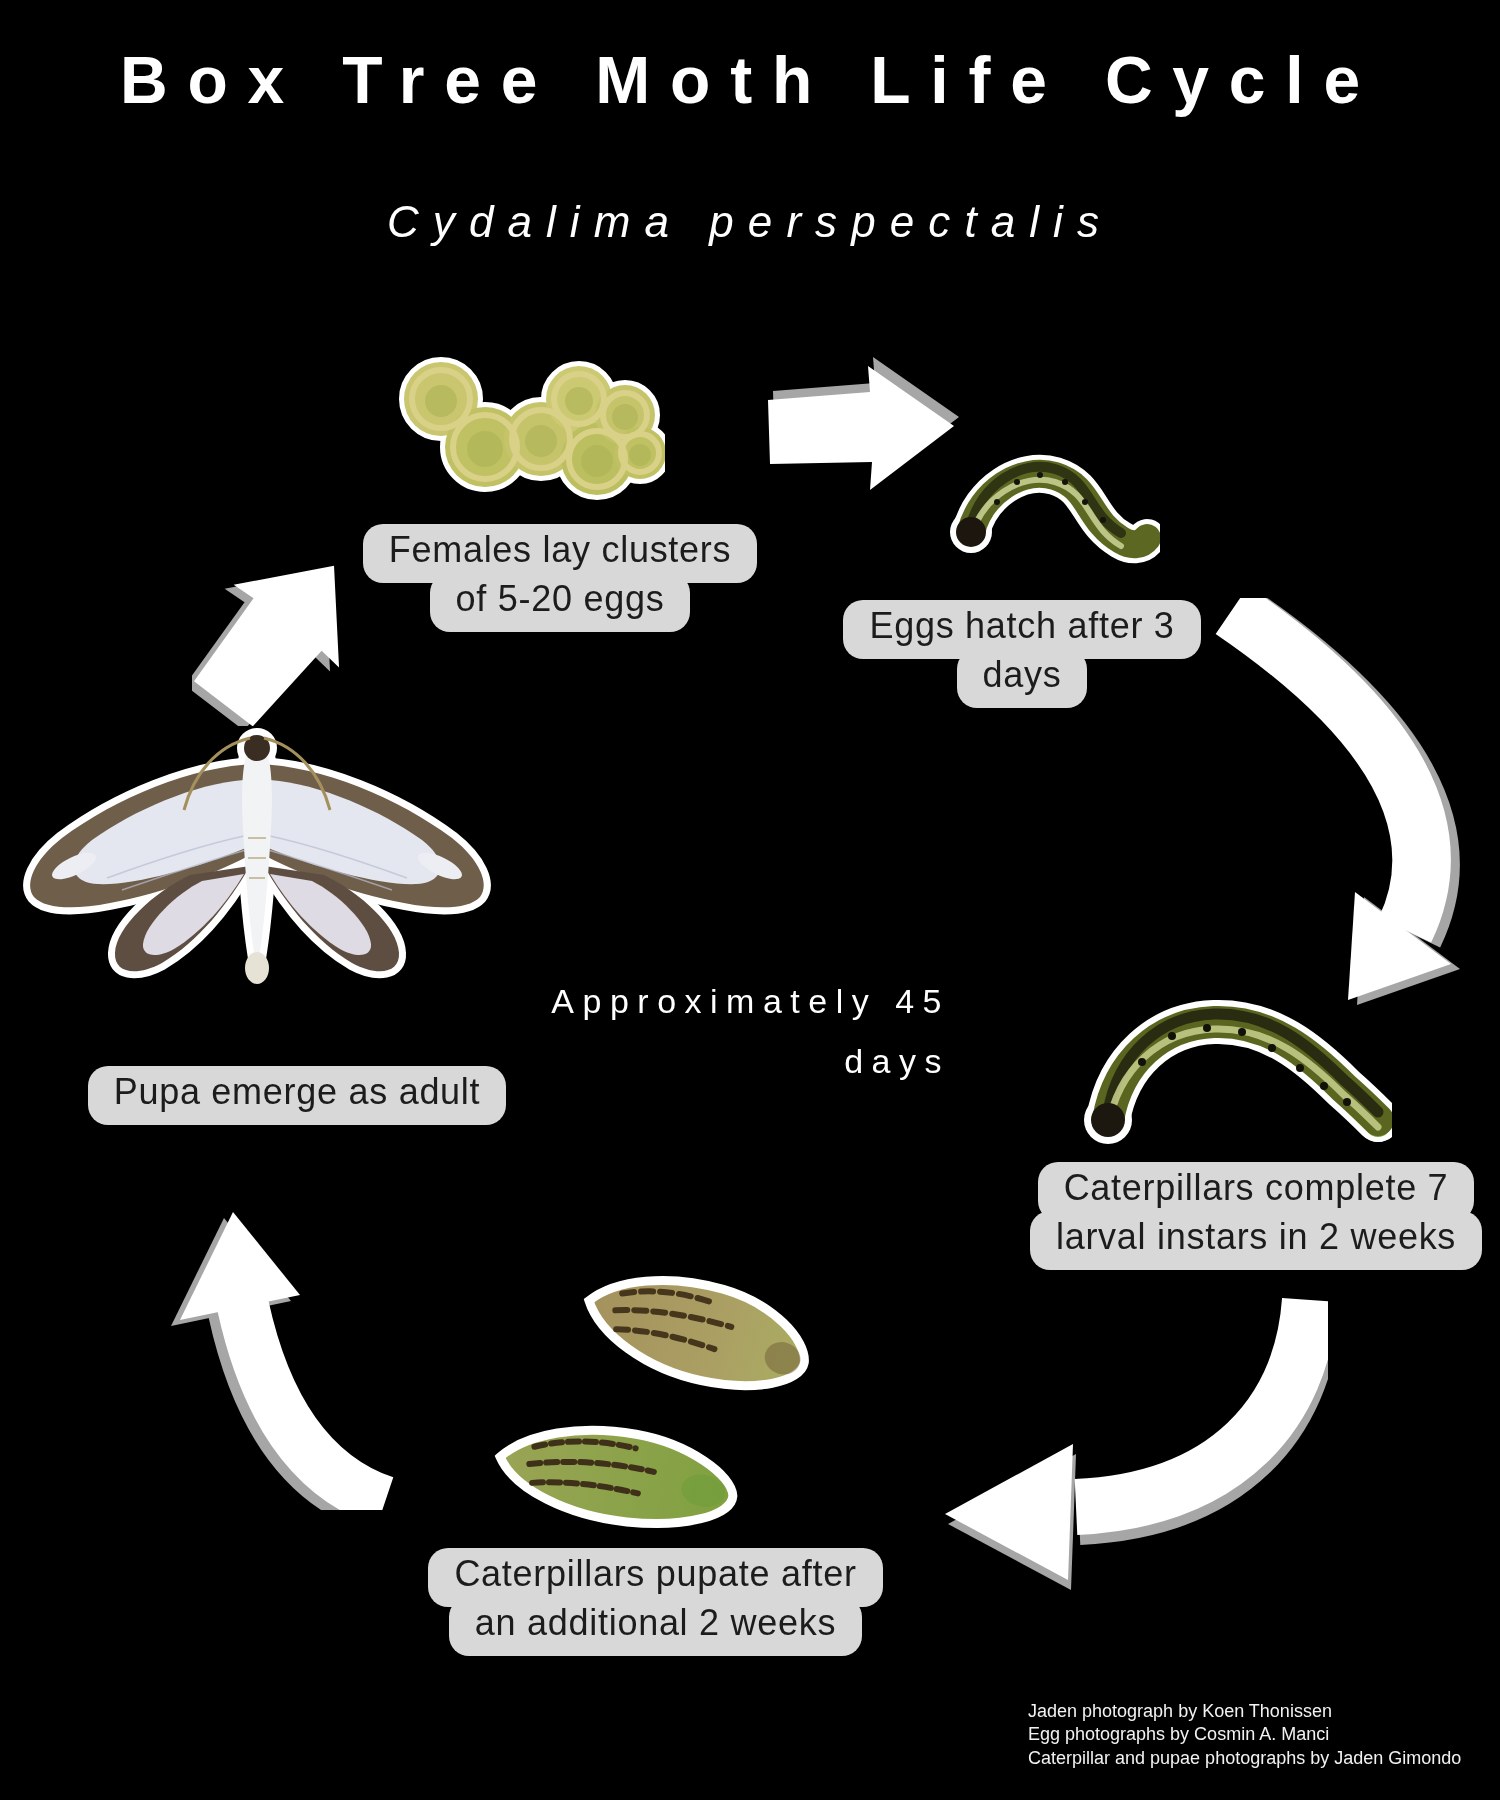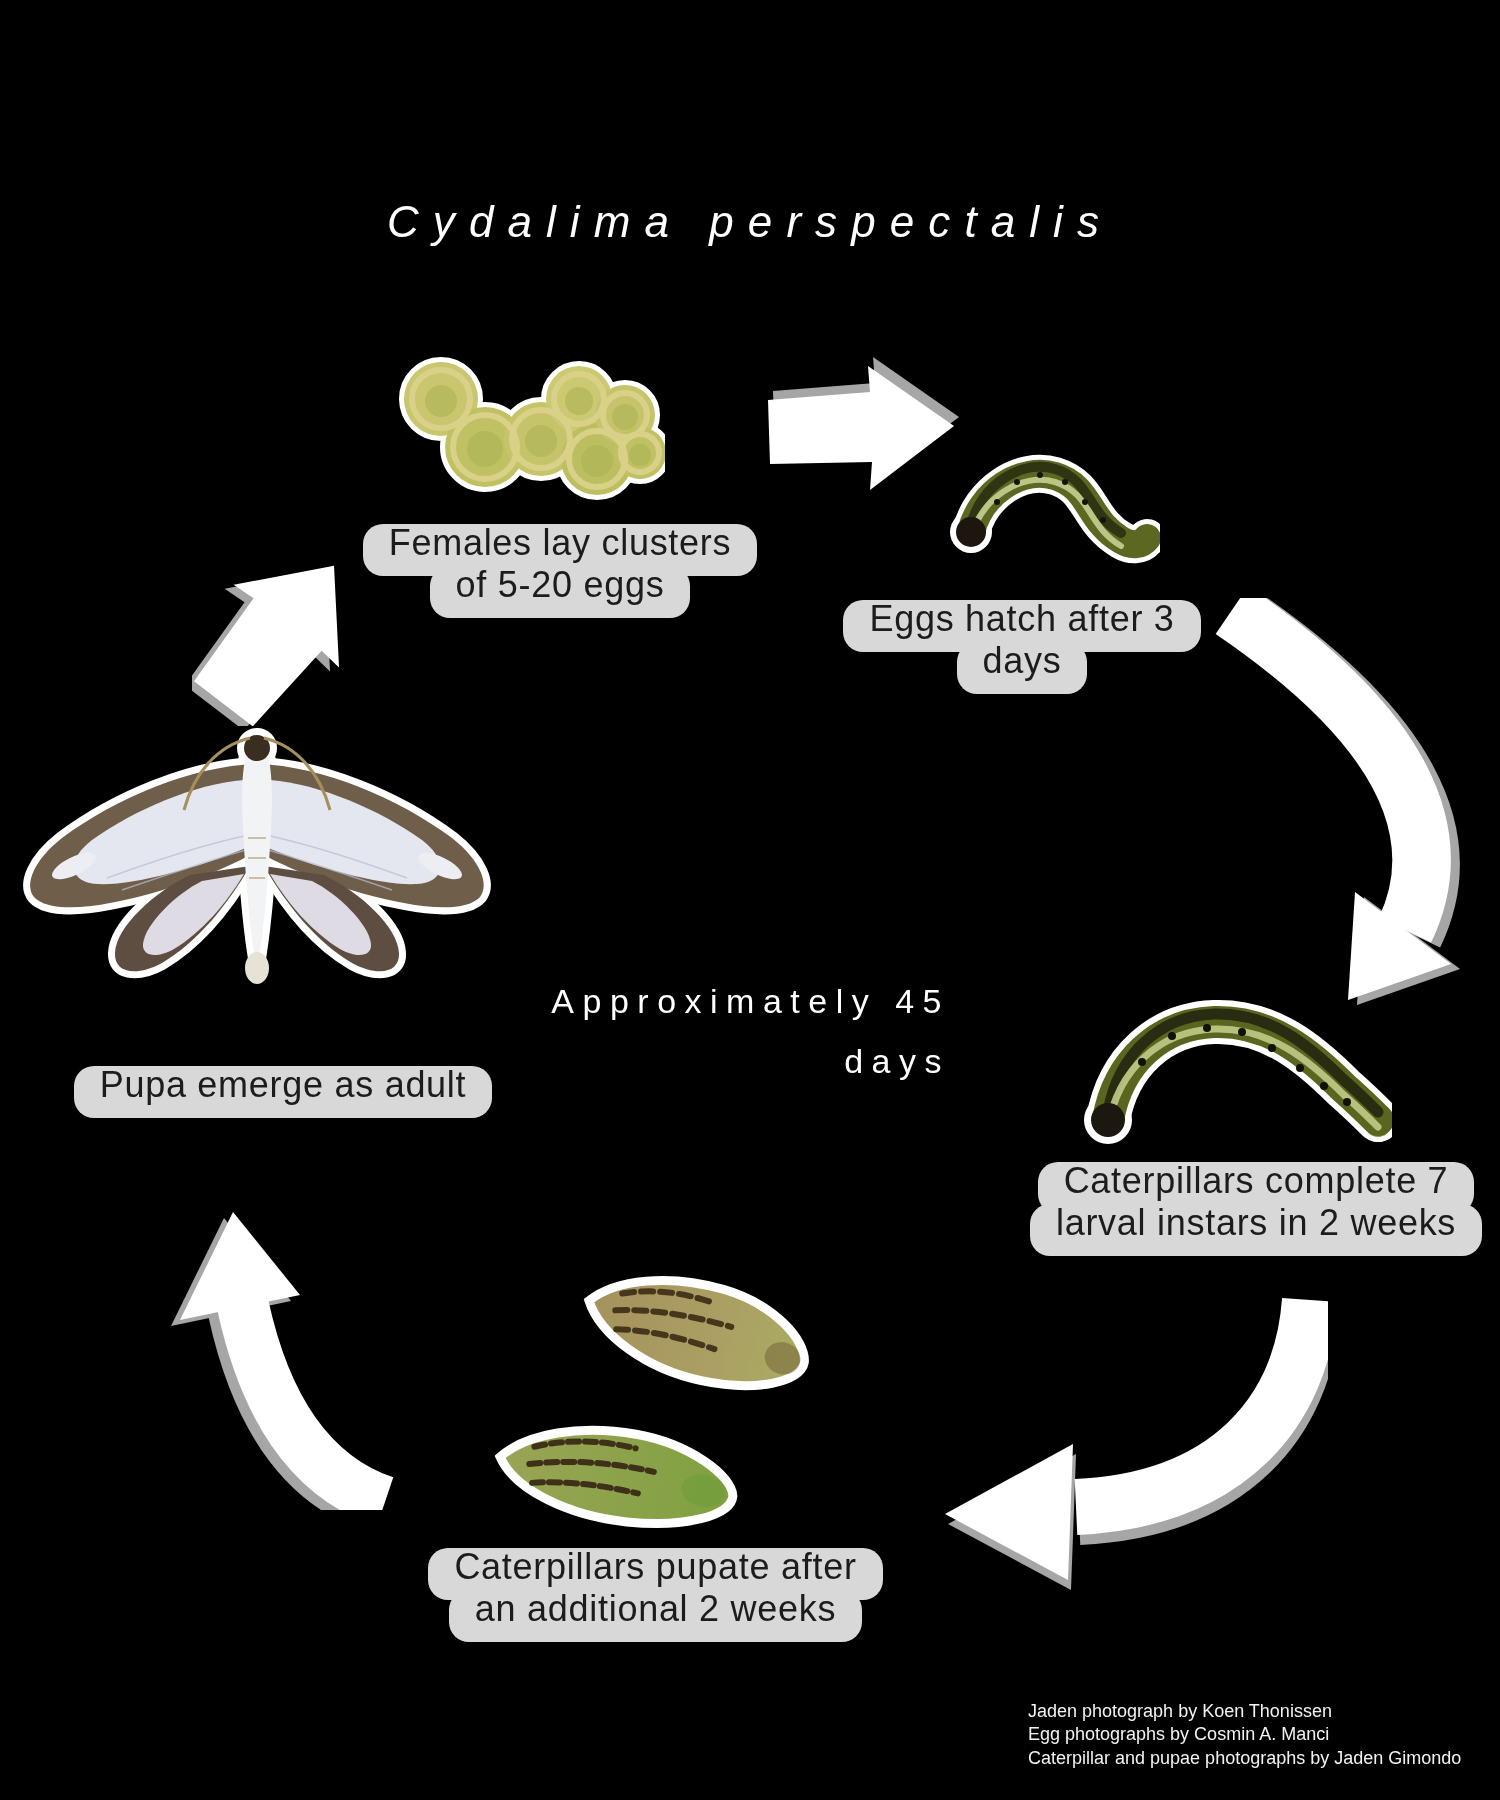--- a/index.html
+++ b/index.html
@@ -8,29 +8,29 @@
 
   
   .title{position:absolute;top:42px;left:0;width:1500px;text-align:center;
          color:#fff;font-size:66px;font-weight:700;letter-spacing:0.30em;white-space:nowrap;}
   .subtitle{position:absolute;top:150px;left:0;width:1500px;text-align:center;
          color:#fff;font-size:44px;font-style:italic;letter-spacing:0.32em;white-space:nowrap;margin-top:47px;}
 
   
   .caption{position:absolute;display:flex;flex-direction:column;align-items:center;z-index:5;}
   .caption span{display:inline-block;background:#d8d8d8;color:#1c1c1c;font-size:36px;
-         letter-spacing:0.02em;line-height:1;padding:1px 26px 15px;border-radius:20px;
+         letter-spacing:0.02em;line-height:1;padding:8px 26px 15px;border-radius:20px;
          white-space:nowrap;}
   .caption span + span{margin-top:-10px;}
 
   .caption-eggs {left:360px; top:524px; width:400px;}
   .caption-hatch{left:822px; top:600px; width:400px;}
   .caption-larva{left:1036px;top:1162px;width:440px;}
   .caption-pupa {left:428px; top:1548px;width:455px;}
-  .caption-adult{left:58px;  top:1066px;width:450px;gap:12px;}
+  .caption-adult{left:72px;  top:1066px;width:450px;gap:12px;}
 
   
   .center-label{position:absolute;left:420px;top:972px;width:530px;text-align:right;
          color:#fff;font-size:34px;letter-spacing:0.25em;line-height:1.75;white-space:nowrap;}
 
   
   .art{position:absolute;z-index:2;}
   .eggs      {left:393px; top:355px; width:272px; height:152px;}
   .young-cat {left:945px; top:420px; width:215px; height:150px;}
   .big-cat   {left:1072px;top:992px; width:320px; height:168px;}
@@ -48,20 +48,21 @@
 
   
   .credits{position:absolute;left:1028px;top:1700px;color:#f2f2f2;font-size:18px;
            line-height:1.3;text-align:left;}
 </style>
 </head>
 <body>
 
 <div id="poster">
 
+  <div class="title">Box Tree Moth Life Cycle</div>
   <div class="subtitle">Cydalima perspectalis</div>
 
   <svg class="art eggs" viewBox="0 0 272 152">
     <g stroke="#fff" stroke-width="10" fill="#fff">
       <circle cx="48" cy="44" r="37"></circle>
         <circle cx="92" cy="92" r="40"></circle>
         <circle cx="148" cy="84" r="37"></circle>
       <circle cx="186" cy="44" r="33"></circle>
         <circle cx="204" cy="104" r="36"></circle>
         <circle cx="232" cy="60" r="30"></circle>

